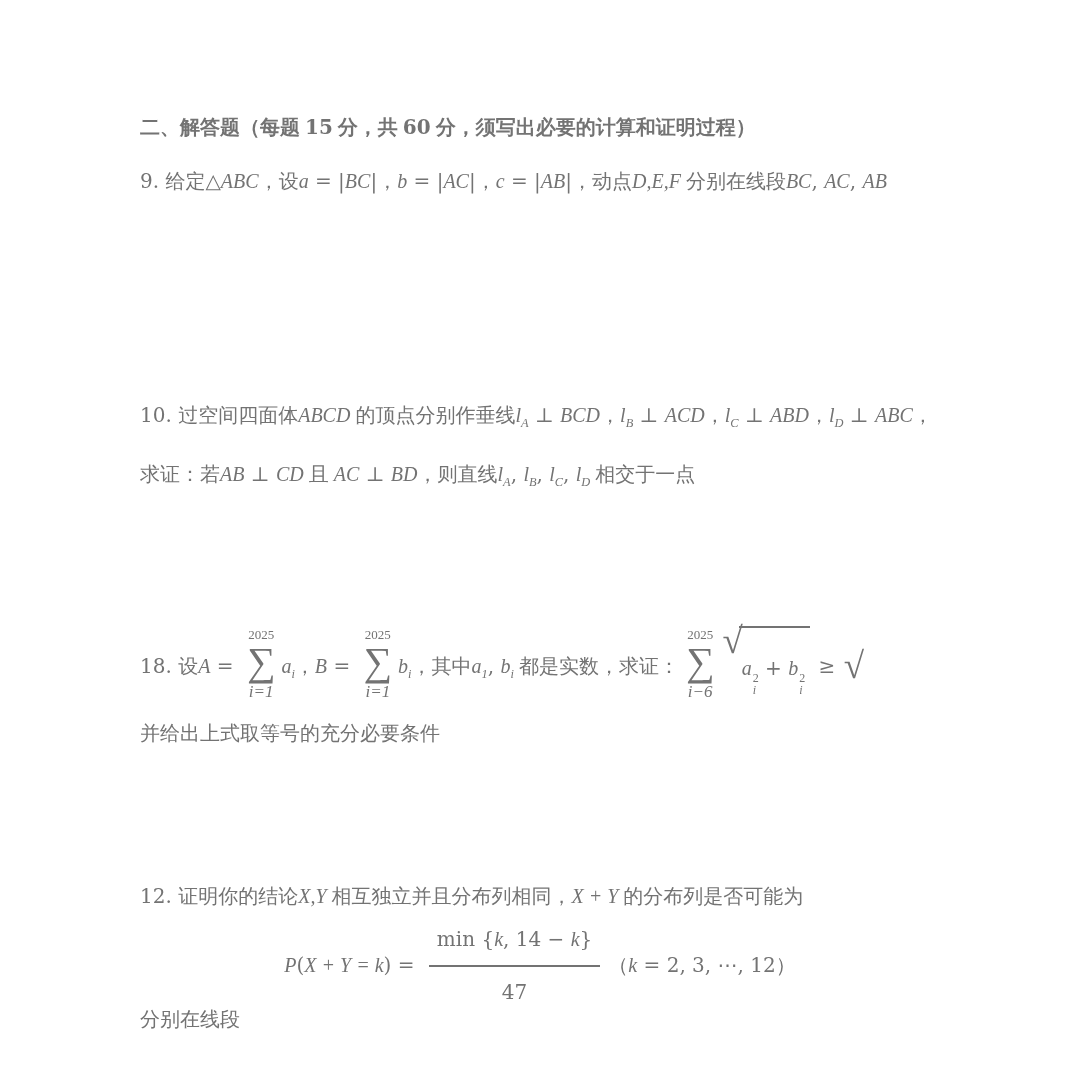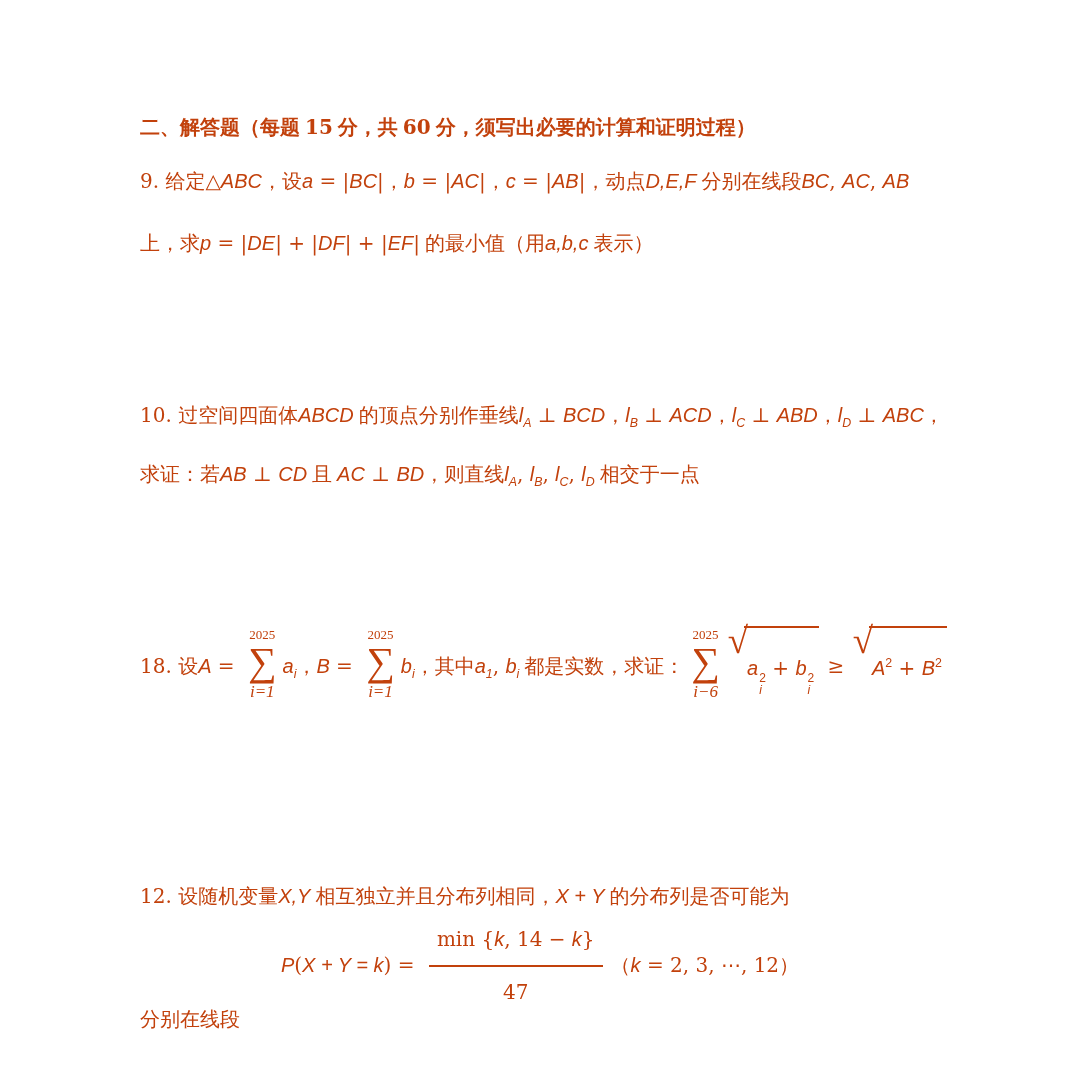--- a/index.html
+++ b/index.html
@@ -1,38 +1,38 @@
 <!DOCTYPE html>
 <html><head>
 <meta charset="utf-8">
 <style>
   html, body { margin: 0; padding: 0; background: #ffffff; }
   .page {
     position: relative;
     width: 1080px;
     height: 1090px;
     background: #ffffff;
-    color: #c2410c;
+    color: #737373;
     font-family: "Liberation Serif", "DejaVu Serif", serif;
     overflow: hidden;
   }
   .line {
     position: absolute;
     left: 140px;
     white-space: nowrap;
     font-size: 20px;
     line-height: 30px;
   }
   .header-line { font-weight: 700; font-size: 20px; }
   .tall-line { line-height: 76px; }
   .center-line { left: 0; width: 1080px; text-align: center; line-height: 64px; }
 
   
   .cn { font-family: "Liberation Serif", "DejaVu Serif", serif; font-style: normal; }
-  .m  { font-family: Liberation Sans, sans-serif; font-style: italic; }
+  .m  { font-family: Liberation Serif, serif; font-style: italic; }
   .mu { font-family: "DejaVu Serif", "Liberation Serif", serif; font-style: normal; }
 
   sub.msub { font-size: 0.62em; font-style: italic; line-height: 0; }
   sup.msup { font-size: 0.62em; font-style: normal; line-height: 0; }
 
   .stack {
     display: inline-flex;
     flex-direction: column;
     align-items: flex-start;
     font-size: 0.60em;
@@ -82,21 +82,20 @@
   .num { display: block; padding: 0 8px 13px; border-bottom: 2px solid currentColor; }
   .den { display: block; padding-top: 12px; }
 </style>
 </head>
 <body>
 
 <div class="page">
   <div class="line header-line" style="top:112px"><span class="cn">二、解答题（每题 </span><span class="mu">15</span><span class="cn"> 分，共 </span><span class="mu">60</span><span class="cn"> 分，须写出必要的计算和证明过程）</span></div>
 
   <div class="line" style="top:166px"><span class="mu">9. </span><span class="cn">给定</span><span class="mu">△</span><span class="m">ABC</span><span class="cn">，设</span><span class="m">a</span><span class="mu"> = |</span><span class="m">BC</span><span class="mu">|</span><span class="cn">，</span><span class="m">b</span><span class="mu"> = |</span><span class="m">AC</span><span class="mu">|</span><span class="cn">，</span><span class="m">c</span><span class="mu"> = |</span><span class="m">AB</span><span class="mu">|</span><span class="cn">，动点</span><span class="m">D,E,F</span><span class="cn"> 分别在线段</span><span class="m">BC</span><span class="mu">, </span><span class="m">AC</span><span class="mu">, </span><span class="m">AB</span></div>
-  <div class="line" style="top:228px"><span class="cn">上，求</span><span class="m">p</span><span class="mu"> = |</span><span class="m">DE</span><span class="mu">| + |</span><span class="m">DF</span><span class="mu">| + |</span><span class="m">EF</span><span class="mu">|</span><span class="cn"> 的最小值（用</span><span class="m">a,b,c</span><span class="cn"> 表示）</span></div>
 
   <div class="line" style="top:400px"><span class="mu">10. </span><span class="cn">过空间四面体</span><span class="m">ABCD</span><span class="cn"> 的顶点分别作垂线</span><span class="m">l<sub class="msub">A</sub></span><span class="mu"> ⊥ </span><span class="m">BCD</span><span class="cn">，</span><span class="m">l<sub class="msub">B</sub></span><span class="mu"> ⊥ </span><span class="m">ACD</span><span class="cn">，</span><span class="m">l<sub class="msub">C</sub></span><span class="mu"> ⊥ </span><span class="m">ABD</span><span class="cn">，</span><span class="m">l<sub class="msub">D</sub></span><span class="mu"> ⊥ </span><span class="m">ABC</span><span class="cn">，</span></div>
   <div class="line" style="top:459px"><span class="cn">求证：若</span><span class="m">AB</span><span class="mu"> ⊥ </span><span class="m">CD</span><span class="cn"> 且 </span><span class="m">AC</span><span class="mu"> ⊥ </span><span class="m">BD</span><span class="cn">，则直线</span><span class="m">l<sub class="msub">A</sub></span><span class="mu">, </span><span class="m">l<sub class="msub">B</sub></span><span class="mu">, </span><span class="m">l<sub class="msub">C</sub></span><span class="mu">, </span><span class="m">l<sub class="msub">D</sub></span><span class="cn"> 相交于一点</span></div>
 
   <div class="line tall-line" style="top:628px"><span class="mu">18. </span><span class="cn">设</span><span class="m">A</span><span class="mu"> = </span><span class="sum">
         <span class="sum-up">2025</span>
         <span class="sigma">∑</span>
         <span class="sum-low">i=1</span>
       </span><span class="m">a<sub class="msub">i</sub></span><span class="cn">，</span><span class="m">B</span><span class="mu"> = </span><span class="sum">
         <span class="sum-up">2025</span>
@@ -110,19 +109,19 @@
         <span class="rad">√</span>
         <span class="radicand"><span class="m">a<span class="stack">
               <span class="st-sup">2</span>
               <span class="st-sub">i</span>
             </span></span><span class="mu"> + </span><span class="m">b<span class="stack">
               <span class="st-sup">2</span>
               <span class="st-sub">i</span>
             </span></span></span>
       </span><span class="mu"> ≥ </span><span class="sqrt">
         <span class="rad">√</span>
-        <span class="radicand"><span class="m">A<sup class="msup">2</sup></span><span class="mu"> + </span><span class="m">B<sup class="msup">2</sup></span></span>
       </span></div>
+  <div class="line" style="top:718px"><span class="cn">并给出上式取等号的充分必要条件</span></div>
 
-  <div class="line" style="top:881px"><span class="mu">12. </span><span class="cn">设随机变量</span><span class="m">X,Y</span><span class="cn"> 相互独立并且分布列相同，</span><span class="m">X + Y</span><span class="cn"> 的分布列是否可能为</span></div>
+  <div class="line" style="top:881px"><span class="mu">12. </span><span class="cn">证明你的结论</span><span class="m">X,Y</span><span class="cn"> 相互独立并且分布列相同，</span><span class="m">X + Y</span><span class="cn"> 的分布列是否可能为</span></div>
   <div class="line center-line" style="top:928px"><span class="m">P</span><span class="mu">(</span><span class="m">X + Y = k</span><span class="mu">) = </span><span class="frac"><span class="num"><span class="mu">min {</span><span class="m">k</span><span class="mu">, 14 − </span><span class="m">k</span><span class="mu">}</span></span><span class="den"><span class="mu">47</span></span></span><span class="cn">（</span><span class="m">k</span><span class="mu"> = 2, 3, ⋯, 12</span><span class="cn">）</span></div>
   <div class="line" style="top:1004px"><span class="cn">分别在线段</span></div>
 </div>
 
 </body></html>

